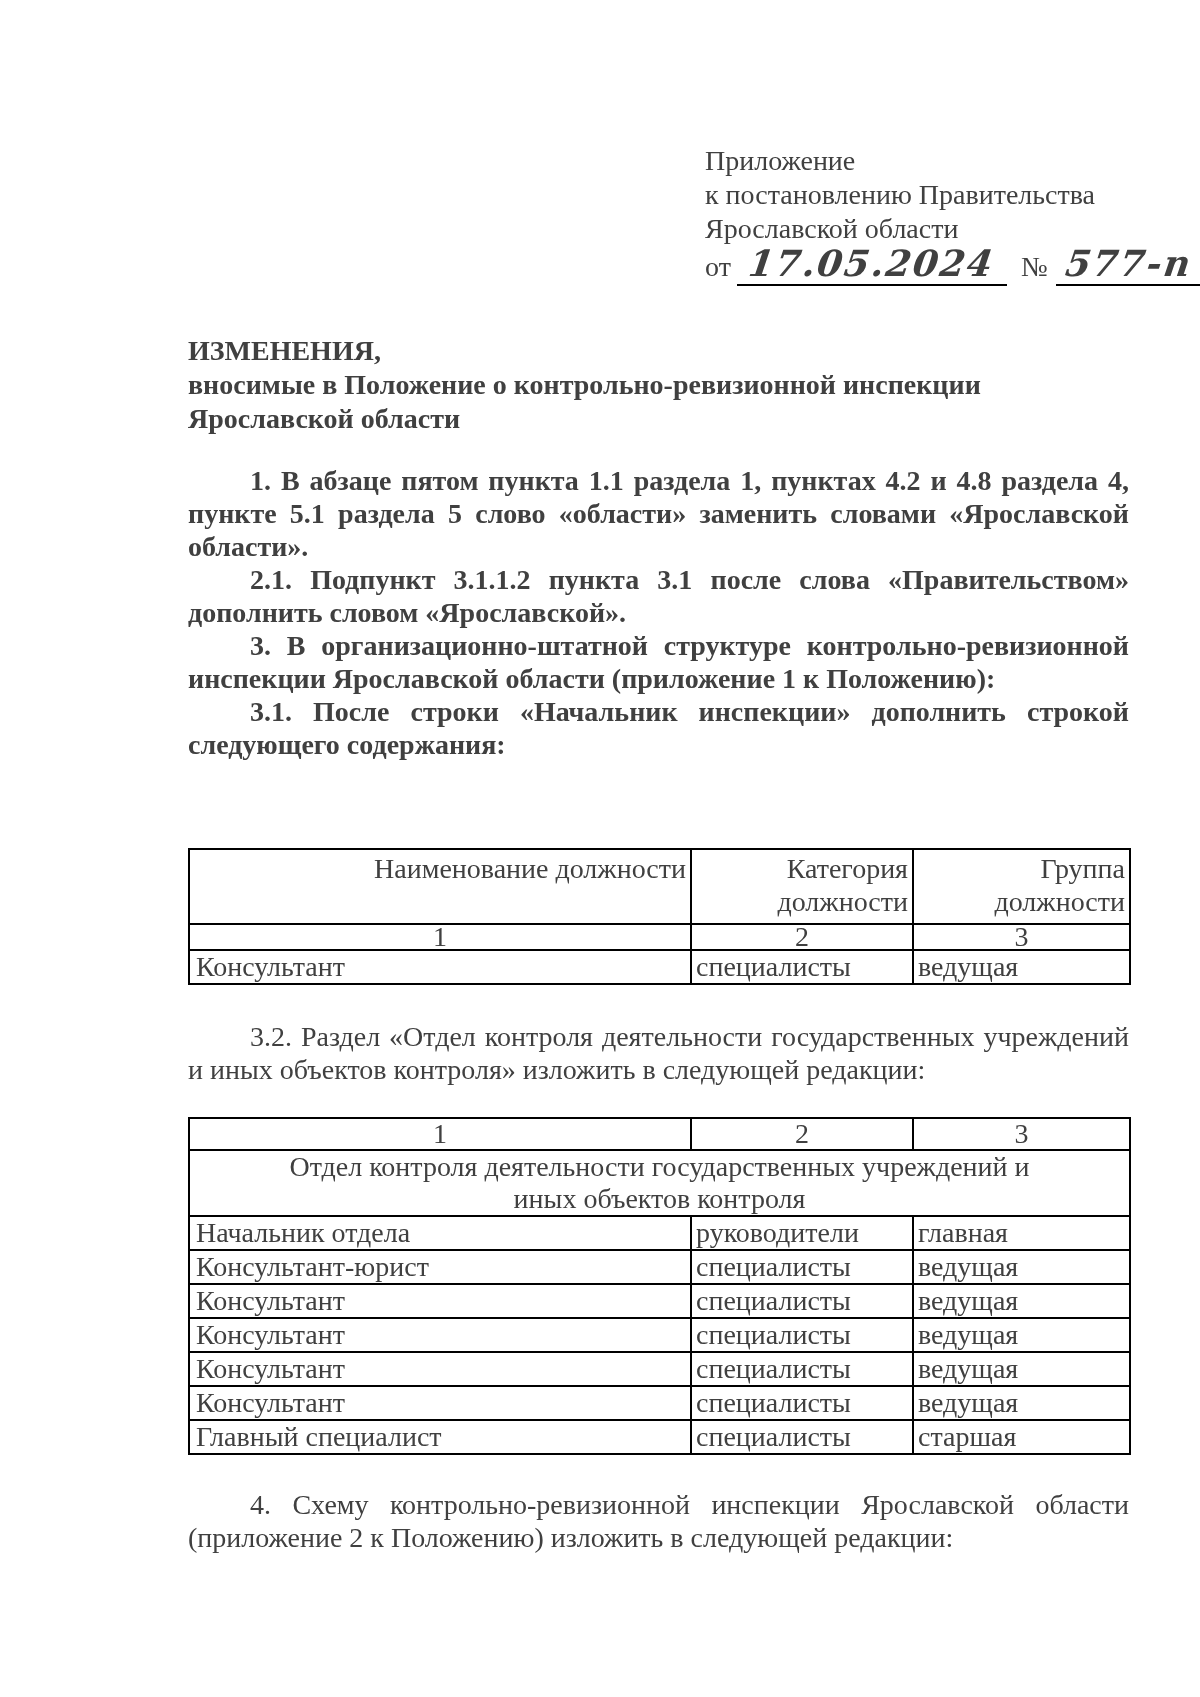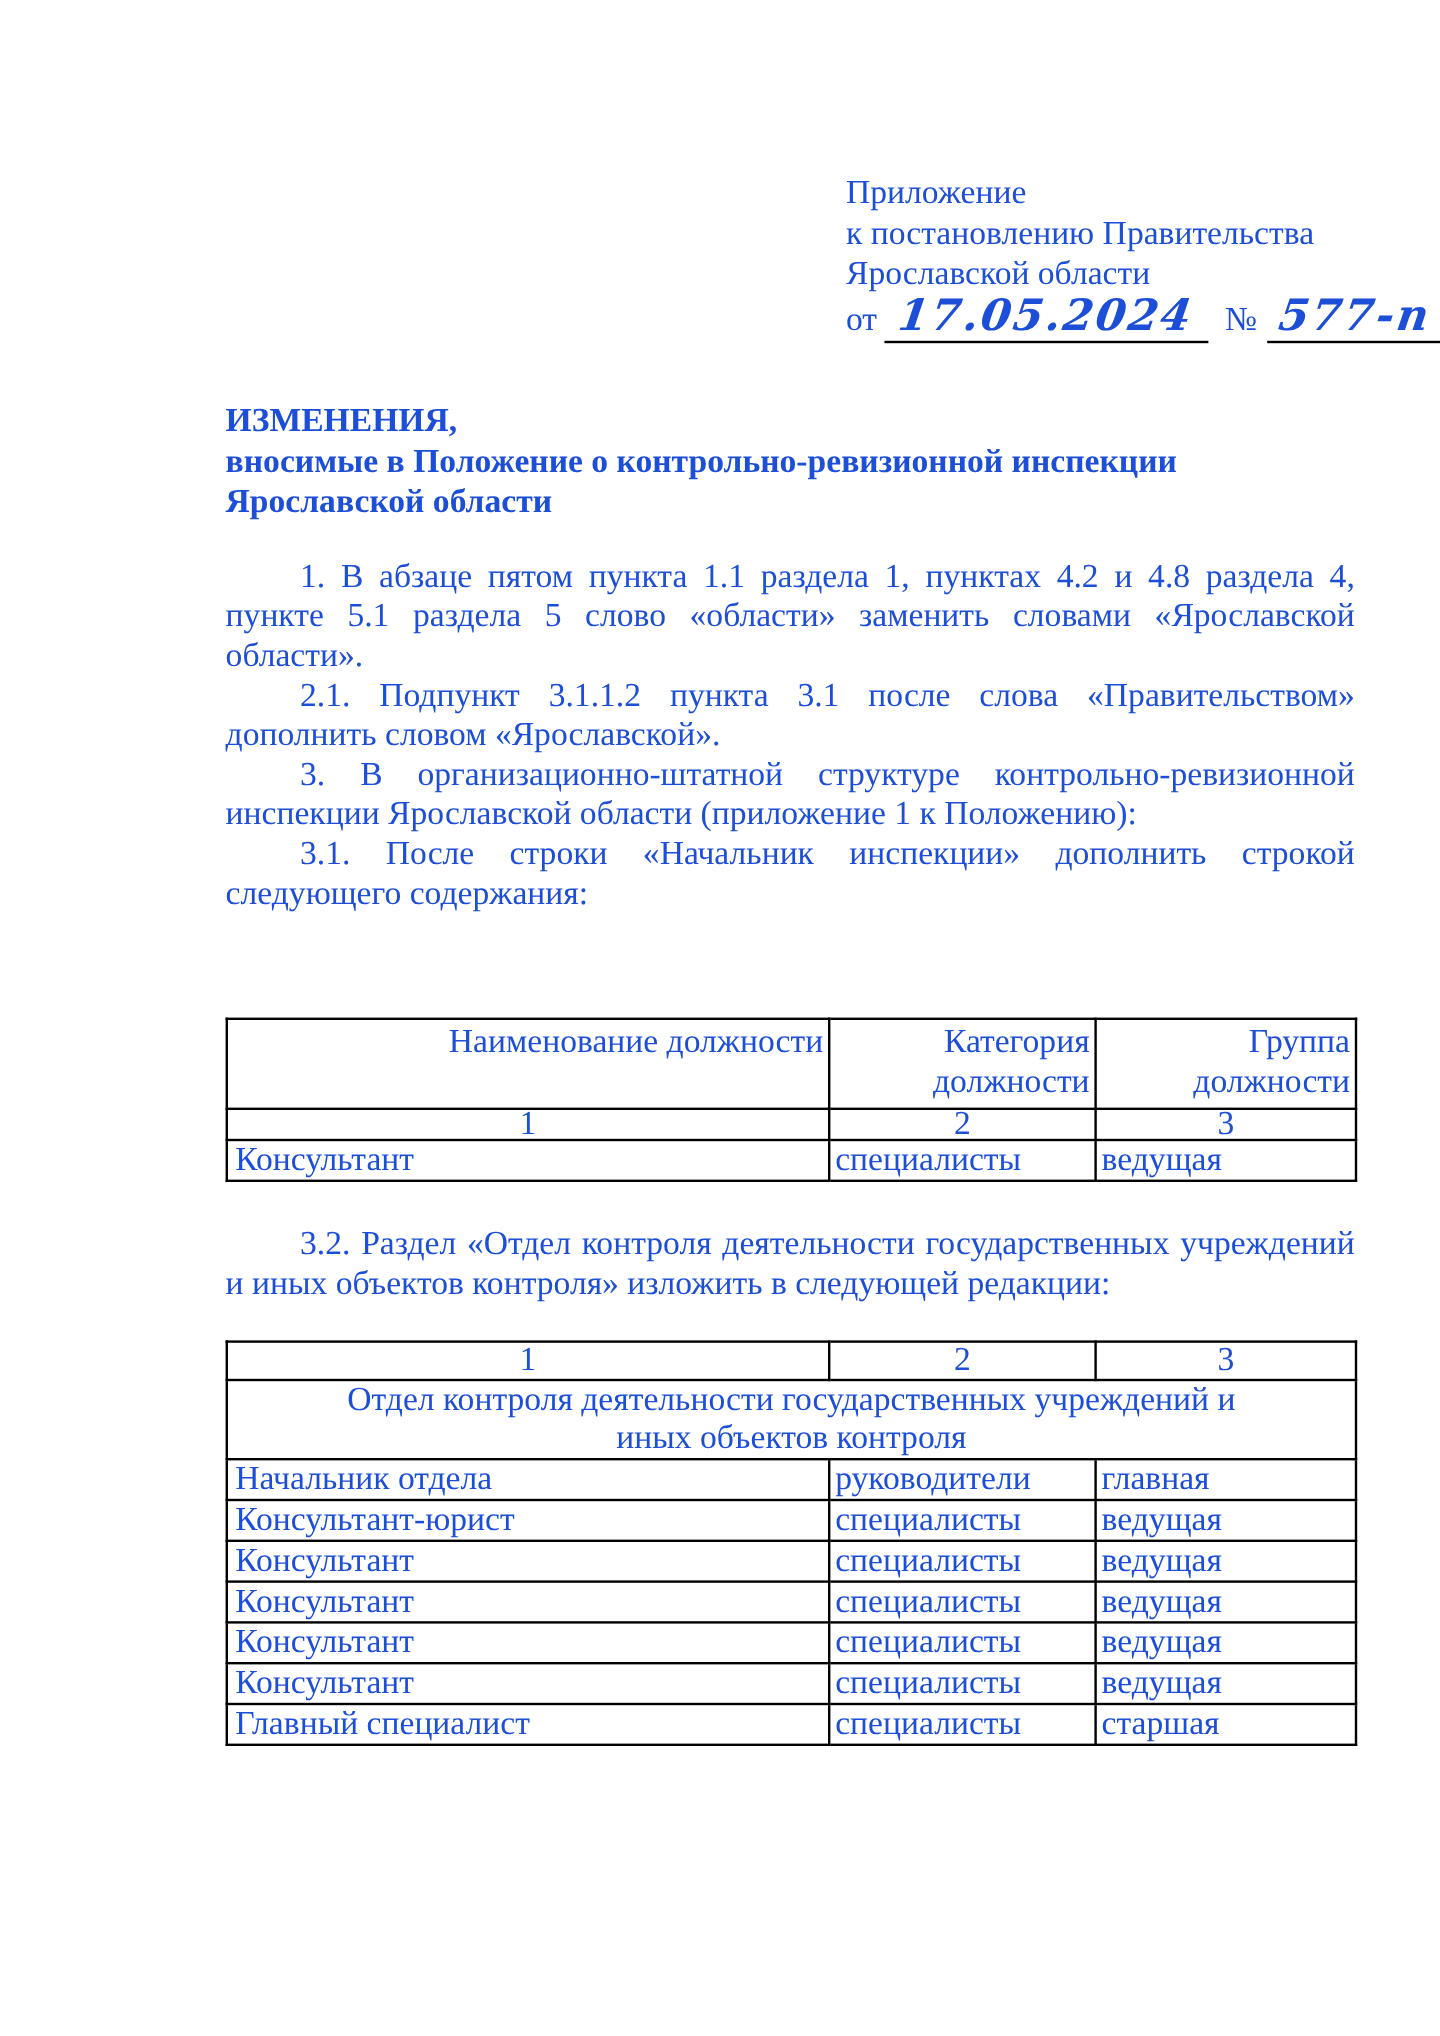--- a/index.html
+++ b/index.html
@@ -5,21 +5,21 @@
   html, body {
     margin: 0;
     padding: 0;
     background: #ffffff;
   }
   .page {
     position: relative;
     width: 1200px;
     height: 1697px;
     background: #ffffff;
-    color: #1d4ed8;
+    color: #404040;
     font-family: "Liberation Serif", "DejaVu Serif", serif;
     font-size: 28px;
     overflow: hidden;
   }
 
   
   .appendix {
     position: absolute;
     left: 705px;
     top: 144px;
@@ -61,21 +61,21 @@
     position: absolute;
     left: 188px;
     width: 941px;
     line-height: 33px;
   }
   .body-block p {
     margin: 0;
     text-indent: 62px;
     text-align: justify;
   }
-  .blk-a   { top: 464px; }
+  .blk-a   { top: 464px; font-weight: bold; }
   .blk-b   { top: 1020px; }
   .blk-c   { top: 1488px; }
 
   
   table.staff {
     position: absolute;
     left: 188px;
     width: 941px;
     border-collapse: collapse;
     table-layout: fixed;
@@ -222,14 +222,17 @@
         <td>ведущая</td>
       </tr>
       <tr class="datarow">
         <td class="c1">Главный специалист</td>
         <td>специалисты</td>
         <td>старшая</td>
       </tr>
     </tbody>
   </table>
 
+  <div class="body-block blk-c">
+    <p>4. Схему контрольно-ревизионной инспекции Ярославской области (приложение 2 к Положению) изложить в следующей редакции:</p>
+  </div>
 
 </div>
 
 </body></html>

